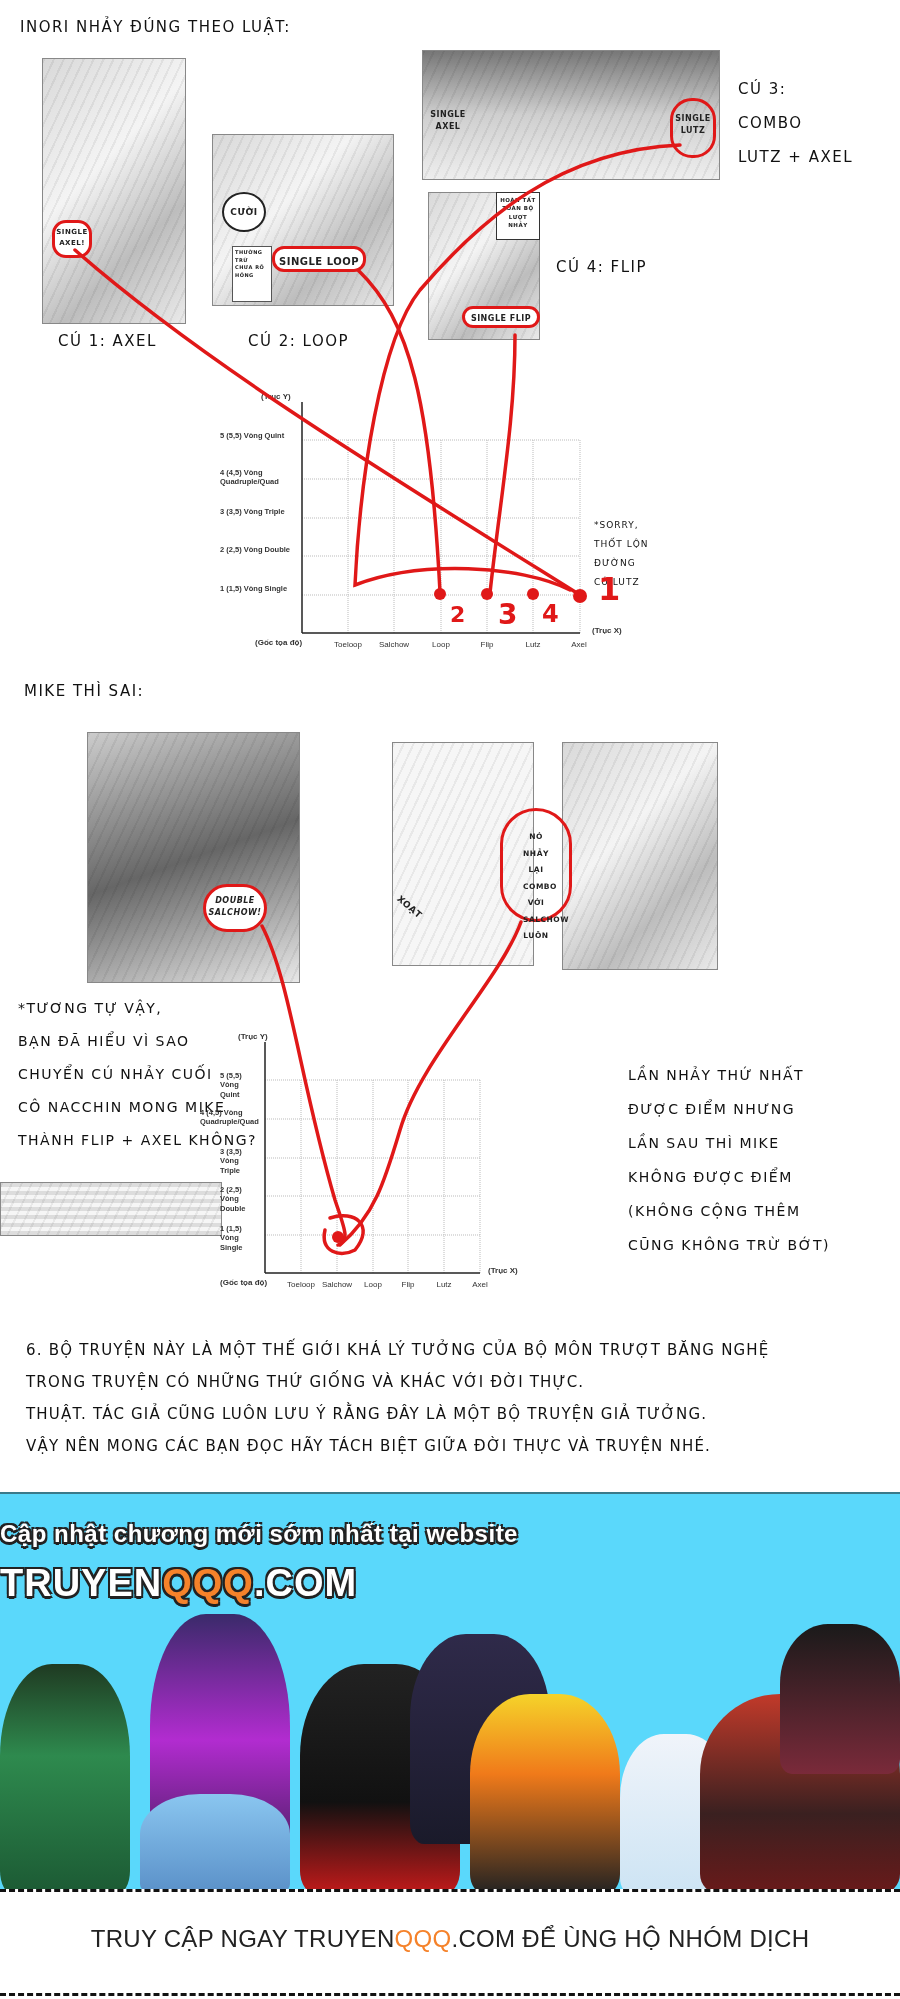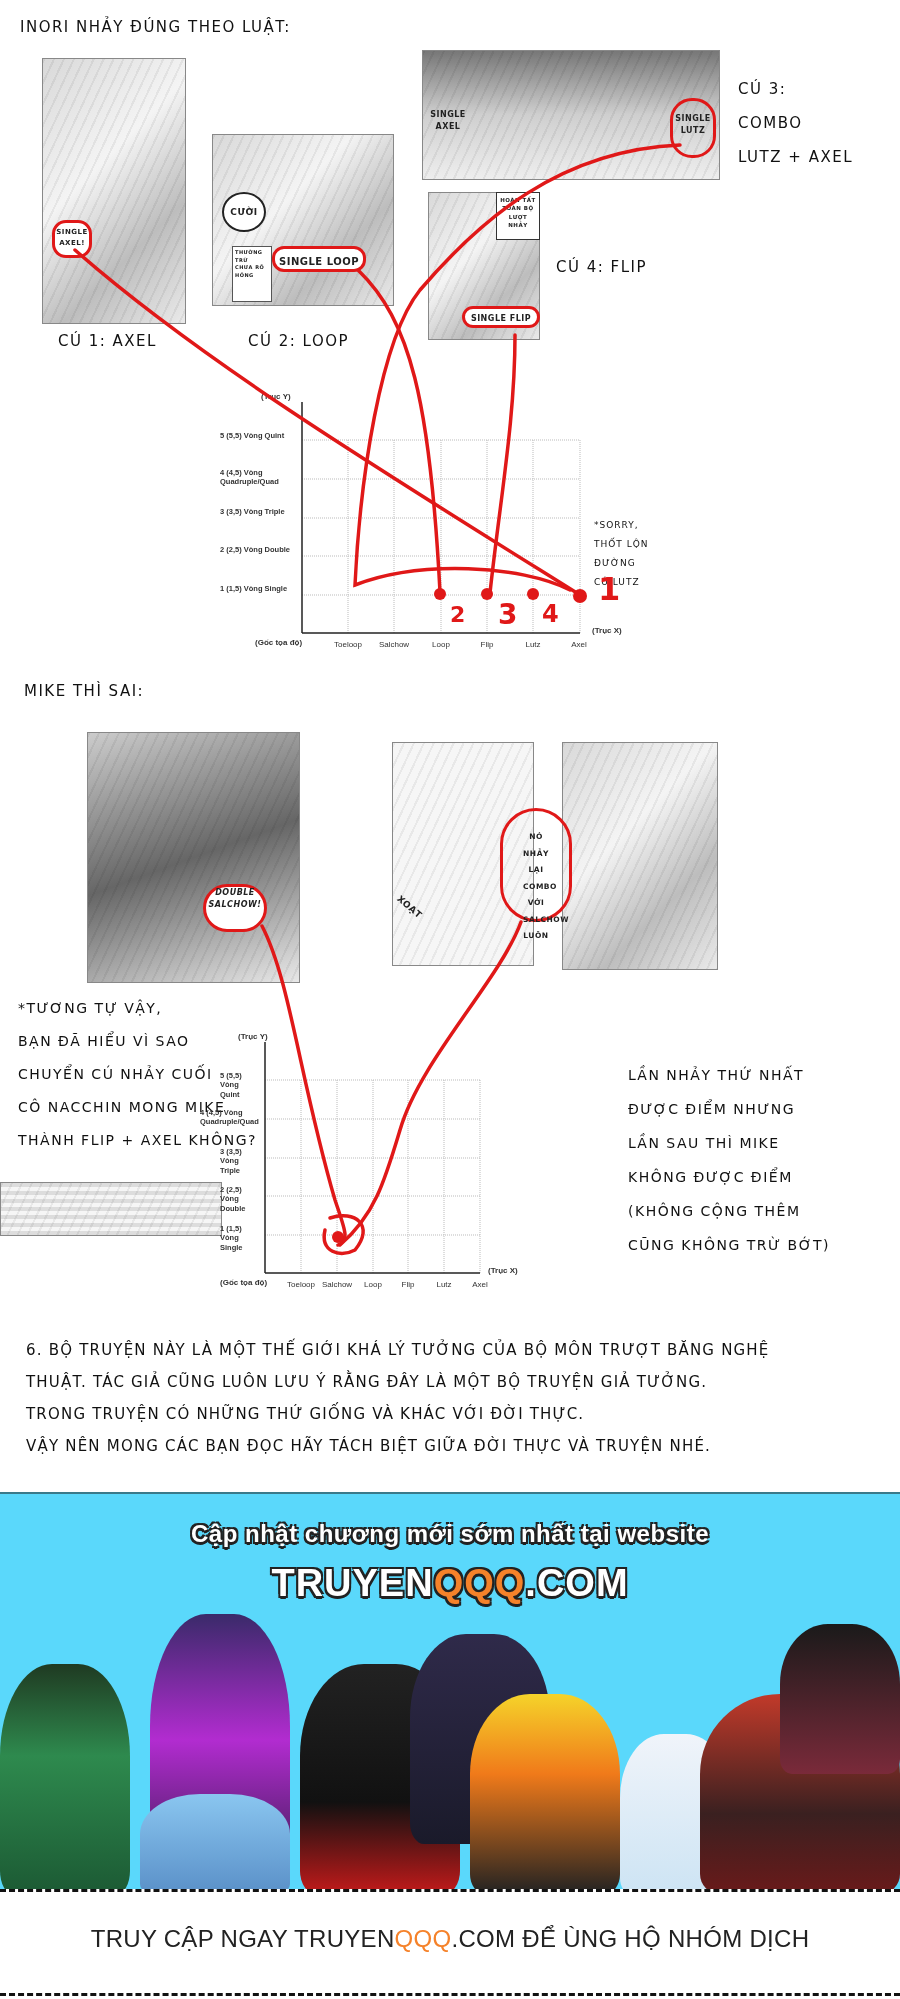--- a/index.html
+++ b/index.html
@@ -11,21 +11,21 @@
   .panel::after{content:"";position:absolute;inset:0;background:repeating-linear-gradient(115deg,rgba(0,0,0,.06) 0 2px,transparent 2px 9px)}
   .bubble{position:absolute;z-index:2;background:#fff;color:#222;font-size:9px;text-align:center;line-height:1.5;font-weight:bold;text-transform:uppercase;letter-spacing:.5px}
   .red-ring{border:3px solid #e01818;border-radius:14px}
   .chart{position:absolute}
   .ylab{position:absolute;font-size:7.5px;text-align:left;line-height:1.25;font-weight:bold;color:#333;font-family:"Liberation Sans",sans-serif}
   .xlab{position:absolute;font-size:8px;font-weight:normal;color:#333;font-family:"Liberation Sans",sans-serif;transform:translateX(-50%)}
   .axisnote{position:absolute;font-size:8px;font-weight:bold;color:#333;font-family:"Liberation Sans",sans-serif}
   .note{font-size:9px;line-height:2.1;letter-spacing:1px;text-transform:uppercase}
   .para{font-size:15px;line-height:32px;letter-spacing:1.2px;text-transform:uppercase}
   .banner{position:absolute;left:0;top:1492px;width:900px;height:397px;background:#5ad8fb;border-top:2px solid #3a7a8a;overflow:hidden}
-  .banner-head{position:absolute;left:0;width:900px;text-align:center;color:#fff;font-weight:900;font-family:"Liberation Sans",sans-serif;
+  .banner-head{position:absolute;left:0;width:900px;color:#fff;font-weight:900;font-family:"Liberation Sans",sans-serif;
     text-shadow:-2px -2px 0 #222,2px -2px 0 #222,-2px 2px 0 #222,2px 2px 0 #222,0 3px 0 #222}
   .footer{position:absolute;left:0;top:1889px;width:900px;height:110px;background:#fff}
   .dash{position:absolute;left:0;width:900px;border-top:3px dashed #111}
   .fig{position:absolute;border-radius:40% 40% 10% 10%}
 </style>
 </head>
 <body>
 
 <div class="abs hand" style="left:20px;top:18px;font-size:15px">Inori nhảy đúng theo luật:</div>
 
@@ -112,21 +112,21 @@
     <circle cx="440" cy="594" r="6"></circle>
       <circle cx="487" cy="594" r="6"></circle>
     <circle cx="533" cy="594" r="6"></circle>
       <circle cx="580" cy="596" r="7"></circle>
   </g>
 </svg>
 
 <div class="abs hand" style="left:24px;top:682px">Mike thì sai:</div>
 
 <div class="panel" style="left:87px;top:732px;width:213px;height:251px;background:linear-gradient(160deg,#ccc,#666 50%,#e8e8e8)"></div>
-<div class="bubble red-ring" style="left:203px;top:884px;width:64px;height:48px;font-size:8px;border-radius:24px;font-style:italic">Double Salchow!</div>
+<div class="bubble red-ring" style="left:203px;top:884px;width:64px;height:48px;padding-top:8px;font-size:8px;border-radius:24px;font-style:italic">Double Salchow!</div>
 
 <div class="panel" style="left:392px;top:742px;width:142px;height:224px;background:#f6f6f6"></div>
 <div class="bubble" style="left:392px;top:900px;width:30px;height:20px;font-size:9px;background:transparent;transform:rotate(40deg)">Xoạt</div>
 <div class="panel" style="left:562px;top:742px;width:156px;height:228px"></div>
 <div class="bubble red-ring" style="left:500px;top:808px;width:72px;height:114px;padding:18px 20px 0;font-size:7.5px;line-height:2.2;border-radius:36px;background:transparent">Nó nhảy lại combo với Salchow luôn</div>
 
 <div class="abs hand" style="left:18px;top:992px;line-height:33px;font-size:14px">
   <div>*Tương tự vậy,</div>
   <div>bạn đã hiểu vì sao</div>
   <div>chuyển cú nhảy cuối</div>
@@ -183,22 +183,22 @@
   <g fill="none" stroke="#e01818" stroke-width="3.5" stroke-linecap="round">
     <path d="M262 926 C 290 980, 300 1080, 335 1200 C 345 1230, 350 1240, 338 1245"></path>
     <path d="M521 922 C 500 980, 420 1060, 400 1130 C 385 1180, 375 1215, 340 1245"></path>
     <path d="M330 1218 C 355 1210, 375 1225, 355 1250 C 340 1258, 320 1252, 325 1230"></path>
   </g>
   <circle cx="338" cy="1237" r="6" fill="#e01818"></circle>
 </svg>
 
 <div class="abs para" style="left:26px;top:1334px">
   <div>6. Bộ truyện này là một thế giới khá lý tưởng của bộ môn trượt băng nghệ</div>
+  <div>Trong truyện có những thứ giống và khác với đời thực.</div>
   <div>thuật. Tác giả cũng luôn lưu ý rằng đây là một bộ truyện giả tưởng.</div>
-  <div>Trong truyện có những thứ giống và khác với đời thực.</div>
   <div>Vậy nên mong các bạn đọc hãy tách biệt giữa đời thực và truyện nhé.</div>
 </div>
 
 <div class="banner">
   <div class="banner-head" style="top:26px;font-size:24px;letter-spacing:.5px">Cập nhật chương mới sớm nhất tại website</div>
   <div class="banner-head" style="top:68px;font-size:38px;letter-spacing:1px">
     <span>TRUYEN</span><span style="color:#f5822a">QQQ</span><span>.COM</span>
   </div>
 
   <div class="fig" style="left:0;top:170px;width:130px;height:230px;background:linear-gradient(180deg,#1f3a22,#2e8a4e 40%,#1c5a34)"></div>

